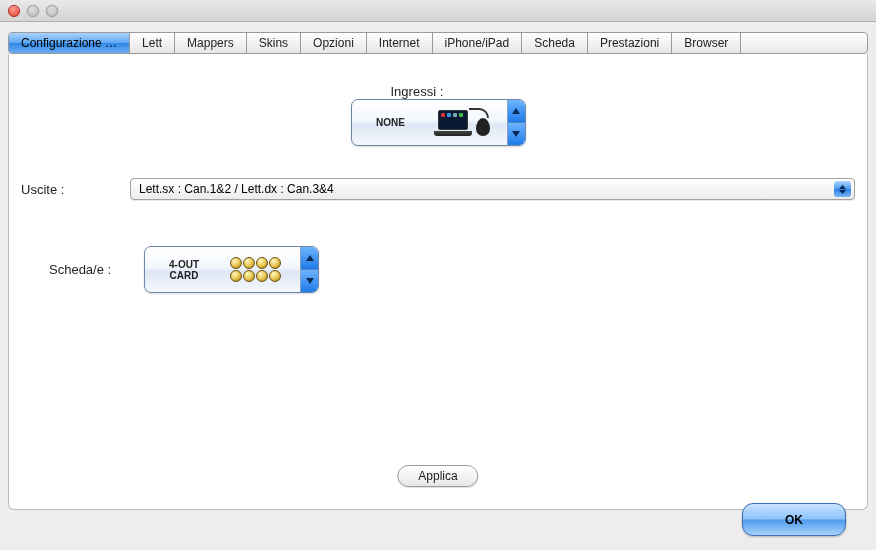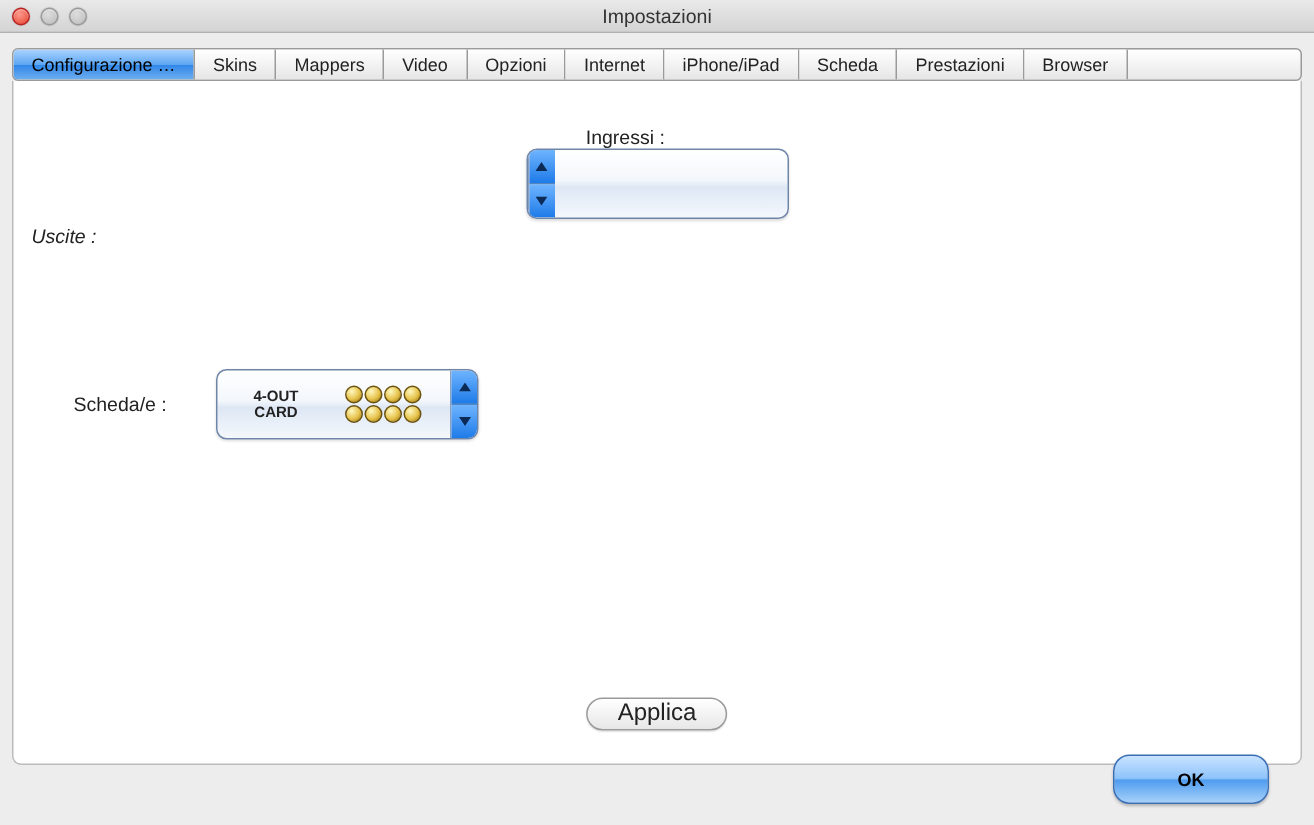--- a/index.html
+++ b/index.html
@@ -79,21 +79,21 @@
     position: relative;
   }
   .row {
     display: flex;
     align-items: center;
     position: absolute;
     left: 12px;
     right: 12px;
   }
   .row1 { top: 30px; flex-direction: column; }
-  .row2 { top: 96px; font-style: italic; }
+  .row2 { top: 124px; }
   .row3 { top: 192px; margin-left: 28px; }
   .label {
     width: 95px;
     font-size: 13px;
     color: #222;
   }
 
   
   .stepper {
     width: 175px;
@@ -181,21 +181,21 @@
   .apply-btn {
     position: absolute;
     left: 50%;
     transform: translateX(-50%);
     bottom: 22px;
     height: 22px;
     padding: 0 20px;
     border: 1px solid #9a9a9a;
     border-radius: 11px;
     background: linear-gradient(to bottom, #ffffff, #e7e7e7);
-    font-size: 16px;
+    font-size: 12px;
     color: #222;
     display: flex;
     align-items: center;
     box-shadow: 0 1px 1px rgba(0,0,0,0.12);
   }
   .ok-btn {
     position: absolute;
     right: 30px;
     bottom: 14px;
     height: 33px;
@@ -266,60 +266,85 @@
 </style>
 </head>
 <body>
 
 <div class="titlebar">
   <div class="traffic-lights">
     <div class="tl tl-close"></div>
     <div class="tl tl-min"></div>
     <div class="tl tl-max"></div>
   </div>
-  <div class="title">Impostazioni</div>
 </div>
 
 <div class="content">
   <div class="tabbar">
     <div class="tab active">Configurazione …</div>
+    <div class="tab">Lett</div>
+    <div class="tab">Mappers</div>
     <div class="tab">Skins</div>
-    <div class="tab">Mappers</div>
-    <div class="tab">Video</div>
     <div class="tab">Opzioni</div>
     <div class="tab">Internet</div>
     <div class="tab">iPhone/iPad</div>
     <div class="tab">Scheda</div>
     <div class="tab">Prestazioni</div>
     <div class="tab">Browser</div>
     <div class="tab">Info</div>
   </div>
 
   <div class="panel">
 
     <div class="row row1">
       <div class="label">Ingressi :</div>
       <div class="stepper">
+        <div class="stepper-body">
+          <div class="stepper-text">NONE</div>
+          <div class="stepper-img">
+            <div style="display:flex;align-items:flex-end;">
+              <div class="device-laptop">
+                  <div class="screen"></div>
+                  <div class="base"></div>
+                </div>
+              <div style="display:flex;flex-direction:column;align-items:center;">
+                <div class="cable"></div>
+                <div class="mouse"></div>
+              </div>
+            </div>
+          </div>
+        </div>
         <div class="stepper-arrows">
           <div class="arrow up">
             <svg viewBox="0 0 8 6">
                 <polygon points="4,0 8,6 0,6" fill="#0b2a55"></polygon>
               </svg>
           </div>
           <div class="arrow">
             <svg viewBox="0 0 8 6">
                 <polygon points="0,0 8,0 4,6" fill="#0b2a55"></polygon>
               </svg>
           </div>
         </div>
       </div>
     </div>
 
     <div class="row row2">
       <div class="label">Uscite :</div>
+      <div class="dropdown">
+        <span>Lett.sx : Can.1&amp;2 / Lett.dx : Can.3&amp;4</span>
+        <div class="chev">
+          <svg viewBox="0 0 7 4">
+              <polygon points="3.5,0 7,4 0,4" fill="#0b2a55"></polygon>
+            </svg>
+          <svg viewBox="0 0 7 4">
+              <polygon points="0,0 7,0 3.5,4" fill="#0b2a55"></polygon>
+            </svg>
+        </div>
+      </div>
     </div>
 
     <div class="row row3">
       <div class="label">Scheda/e :</div>
       <div class="stepper">
         <div class="stepper-body">
           <div class="stepper-text">4-OUT
 CARD</div>
           <div class="stepper-img">
             <div class="rca-stack">

